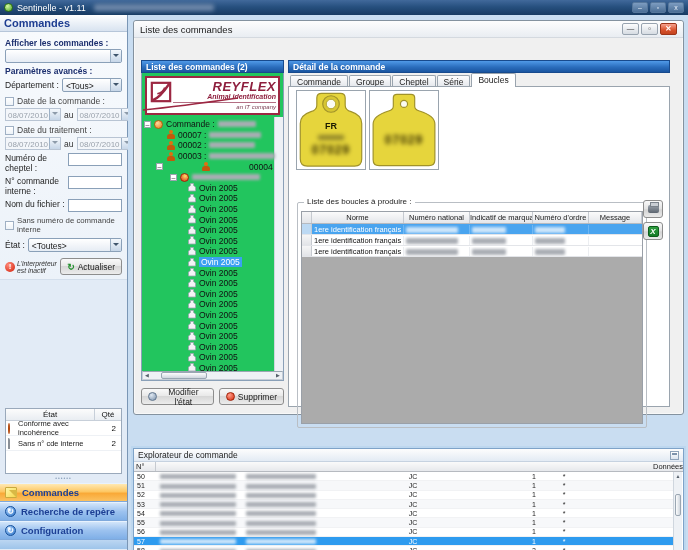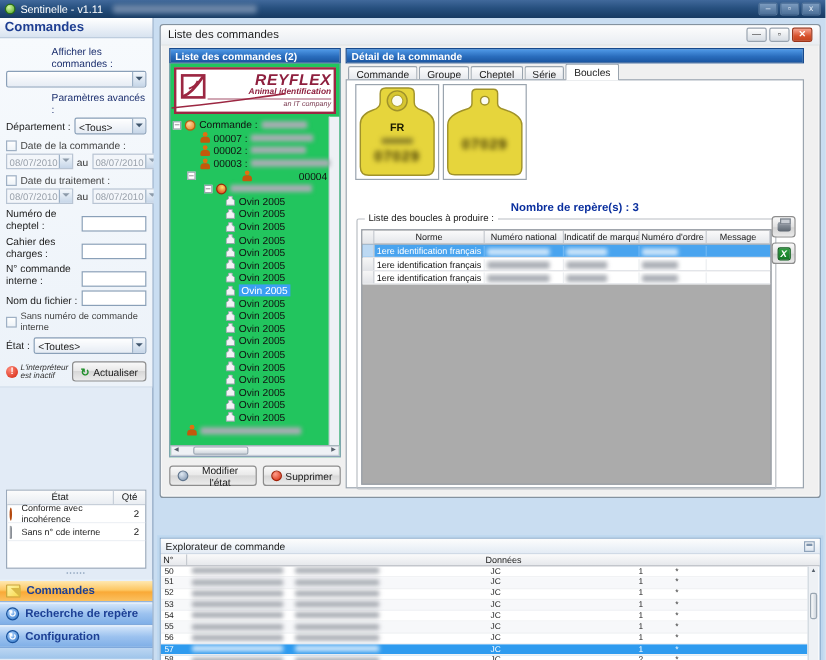--- a/index.html
+++ b/index.html
@@ -16,35 +16,35 @@
   .win-controls{margin-left:auto;display:flex;gap:2px;}
   .wbtn{width:16px;height:11px;border:1px solid #56779c;border-radius:2px;color:#e8f0fa;
     background:linear-gradient(#7d9cc0,#4b6f97);font-size:7px;line-height:9px;text-align:center;}
 
   
   .sidebar{position:absolute;left:0;top:15px;width:128px;height:535px;background:#e2ebf6;border-right:1px solid #7a96b5;}
   .sidebar-header{height:17px;background:linear-gradient(#ffffff,#d8e3f0);border-bottom:1px solid #b6c6d9;
     color:#1d3d91;font-weight:bold;font-size:11px;padding:2px 4px;}
   .side-form{padding:3px 5px 4px 5px;background:linear-gradient(#f7fafd,#ecf2f9);border-bottom:1px solid #d4dfec;}
   .lbl{font-size:8.5px;color:#222;display:block;margin:3px 0 1px;}
-  .lbl.bold{font-weight:normal;color:#1c2f6e;margin-left:38px;}
+  .lbl.bold{font-weight:bold;color:#1c2f6e;}
   .combo{position:relative;height:14px;border:1px solid #8aa0b8;background:linear-gradient(#ffffff,#e6ecf4);
     border-radius:2px;font-size:8.5px;padding:2px 14px 0 3px;color:#222;}
   .combo .arr,.datebox .arr{position:absolute;right:0;top:0;bottom:0;width:11px;
     background:linear-gradient(#f4f8fc,#c6d6e8);border-left:1px solid #9db1c6;}
   .tri{position:absolute;left:2px;top:4px;width:0;height:0;border:3px solid transparent;border-top-color:#3f556c;}
   .inline-row{display:flex;align-items:center;gap:3px;margin:2px 0;}
   .datebox{position:relative;flex:1;height:13px;border:1px solid #b8c4d3;background:#f3f6fa;color:#9aa2ac;
     font-size:8px;padding:2px 12px 0 2px;}
   .datebox .tri{top:3px;border-top-color:#8d9baa;}
   .au{font-size:8.5px;color:#333;}
   .checkrow{display:flex;align-items:center;margin-top:4px;}
   .checkbox{width:9px;height:9px;border:1px solid #9fb0c4;background:linear-gradient(#fff,#eef3f8);margin-right:3px;flex:none;}
   .checklbl{font-size:8.5px;color:#444;}
-  .field-row{display:flex;align-items:flex-end;margin:3px 0;}
+  .field-row{display:flex;align-items:flex-start;margin:3px 0;}
   .field-row .lbl{flex:1;margin:0;}
   .textbox{width:54px;height:13px;border:1px solid #8aa0b8;background:#fff;font-size:8.5px;padding:0 2px;font-family:"Liberation Sans",sans-serif;}
   .err-row{display:flex;align-items:center;margin-top:6px;gap:2px;}
   .err-icon{width:10px;height:10px;border-radius:50%;background:radial-gradient(circle at 35% 30%,#ff8a7a,#d21f08);
     color:#fff;font-size:8px;font-weight:bold;line-height:10px;text-align:center;flex:none;}
   .err-text{font-size:6.8px;font-style:italic;color:#333;flex:1;}
   .btn{height:17px;border:1px solid #8d8d8d;border-radius:3px;font-size:8.5px;color:#1a1a1a;
     background:linear-gradient(#f9f9f9,#e9e9e9 45%,#d7d7d7 50%,#ececec);
     display:inline-flex;align-items:center;gap:3px;padding:0 6px;font-family:"Liberation Sans",sans-serif;}
   .refresh-glyph{color:#1f8f2a;font-size:9px;font-weight:bold;}
@@ -77,21 +77,21 @@
   .cmd-window{position:absolute;left:5px;top:5px;width:551px;height:395px;background:#f0f0f0;
     border:1px solid #84929f;border-radius:3px;box-shadow:inset 0 0 0 1px rgba(255,255,255,.55);}
   .cmd-titlebar{height:17px;display:flex;align-items:center;padding:0 6px;font-size:9.5px;color:#1a1a1a;
     background:linear-gradient(#fdfdfd,#e9edf2);border-bottom:1px solid #d4d9df;border-radius:3px 3px 0 0;}
   .cmd-controls{margin-left:auto;display:flex;gap:2px;}
   .wc{width:17px;height:12px;border:1px solid #98a3af;border-radius:2px;background:linear-gradient(#fdfdfd,#d6dce3);
     font-size:7.5px;line-height:10px;text-align:center;color:#333;}
   .wc.close{background:linear-gradient(#f7a38f,#d8512c 60%,#c2431f);border-color:#9c3419;color:#fff;font-weight:bold;}
 
   .panel-header{height:13px;background:linear-gradient(#509ae8,#2a6dbd 55%,#1a55a0);color:#fff;font-weight:bold;
-    font-size:8.5px;padding:1px 4px;border:1px solid #174a8d;}
+    font-size:8.5px;padding:1px 4px;border:1px solid #174a8d;margin-top:20px;}
 
   .list-panel{position:absolute;left:7px;top:19px;width:143px;height:367px;display:flex;flex-direction:column;}
   .list-body{flex:1;border:1px solid #8aa0b8;border-top:none;background:#22c55e;display:flex;flex-direction:column;overflow:hidden;}
   .logo-box{margin:3px 3px 2px 3px;border:2px solid #9c2742;position:relative;padding:2px 2px 3px 26px;background:#fff;flex:none;}
   .logo-swash{position:absolute;left:-4px;bottom:2px;width:150px;height:14px;overflow:visible;}
   .logo-mark{position:absolute;left:3px;top:3px;width:22px;height:22px;}
   .logo-brand{font-size:13px;font-weight:bold;font-style:italic;color:#8e1f3e;letter-spacing:.5px;text-align:right;line-height:13px;}
   .logo-sub{font-size:7px;font-weight:bold;font-style:italic;color:#8e1f3e;text-align:right;}
   .logo-tag{font-size:6px;font-style:italic;color:#7a3a50;text-align:right;margin-top:2px;border-top:1px solid #b36e83;padding-top:1px;}
 
@@ -154,21 +154,21 @@
   .print-ic::after{content:"";position:absolute;left:2px;top:-3px;width:7px;height:3px;background:#c9ced4;border:1px solid #7b838c;}
 
   
   .explorer{position:absolute;left:5px;top:403px;width:551px;height:127px;background:#fff;border:1px solid #7fa3c8;box-shadow:0 0 0 2px #bdd7ef;margin-top:30px;}
   .exp-header{height:13px;display:flex;align-items:center;padding:0 4px;font-size:8.5px;color:#222;
     background:linear-gradient(#fdfdfd,#e3ebf4);border-bottom:1px solid #c6d2e0;}
   .exp-tool{margin-left:auto;width:9px;height:9px;border:1px solid #8fa3ba;background:linear-gradient(#fff,#dbe4ef);position:relative;}
   .exp-tool::after{content:"";position:absolute;left:1px;top:1px;right:1px;height:2px;background:#7d93ac;}
   .exp-colhead{display:flex;height:10px;background:linear-gradient(#fafafa,#e6e8ec);border-bottom:1px solid #b6bac0;font-size:7.5px;color:#222;}
   .exp-colhead .n{width:22px;border-right:1px solid #c6cad0;padding-left:2px;}
-  .exp-colhead .d{flex:1;text-align:center;}
+  .exp-colhead .d{flex:1;text-align:right;}
   .exp-body{position:absolute;left:0;top:23px;right:10px;bottom:0;overflow:hidden;}
   .erow{display:flex;align-items:center;height:9.3px;font-size:7px;border-bottom:1px solid #f1f2f4;color:#222;}
   .erow:nth-child(even){background:#f7f8fa;}
   .erow.sel{background:#2e9bef;color:#fff;}
   .erow .num{width:22px;padding-left:3px;flex:none;}
   .erow .b1{width:78px;margin-left:4px;flex:none;}
   .erow .b2{width:72px;margin-left:8px;flex:none;}
   .erow .jc{width:130px;text-align:center;flex:none;margin-left:30px;}
   .erow .vv{width:40px;text-align:center;flex:none;margin-left:36px;}
   .erow .st{width:20px;text-align:center;flex:none;}
@@ -237,24 +237,20 @@
             <span class="tri"></span>
           </span></div>
     </div>
 
     <div id="sidebar-fields">
         <div class="field-row">
           <span class="lbl">Numéro de cheptel :</span>
           <input class="textbox" style="">
         </div>
         <div class="field-row">
-          <span class="lbl">Cahier des charges :</span>
-          <input class="textbox" style="">
-        </div>
-        <div class="field-row">
           <span class="lbl">N° commande interne :</span>
           <input class="textbox" style="">
         </div>
         <div class="field-row">
           <span class="lbl">Nom du fichier :</span>
           <input class="textbox" style="">
         </div>
       </div>
 
     <div class="checkrow">
@@ -536,21 +532,20 @@
         </div>
 
         <div class="tagbox t2">
           <svg viewBox="0 0 54 64" width="66" height="76" style="position:absolute;left:1px;top:1px;">
             <path d="M21,2 h12 q3,0 3,3 v7 q0,3 4,4 q13,4 13,11 v30 q0,5 -5,5 h-42 q-5,0 -5,-5 v-30 q0,-7 13,-11 q4,-1 4,-4 v-7 q0,-3 3,-3 z" fill="#e6d53c" stroke="#a0922a" stroke-width="1"></path>
             <circle cx="27" cy="10" r="3" fill="#fbfbf2" stroke="#a0922a" stroke-width="1"></circle>
           </svg>
           <div class="tag-num" style="top:42px;">07029</div>
         </div>
 
-        <div class="count-label">Nombre de repère(s) : 3</div>
 
         <div class="groupbox">
           <span class="groupbox-label">Liste des boucles à produire :</span>
           <div class="btable">
             <div class="bhead" id="bhead">
                 <span class="rowhdr"></span>
                 <span class="hc c-norme">Norme</span>
                 <span class="hc c-nat">Numéro national</span>
                 <span class="hc c-ind">Indicatif de marquage</span>
                 <span class="hc c-ord">Numéro d'ordre</span>

